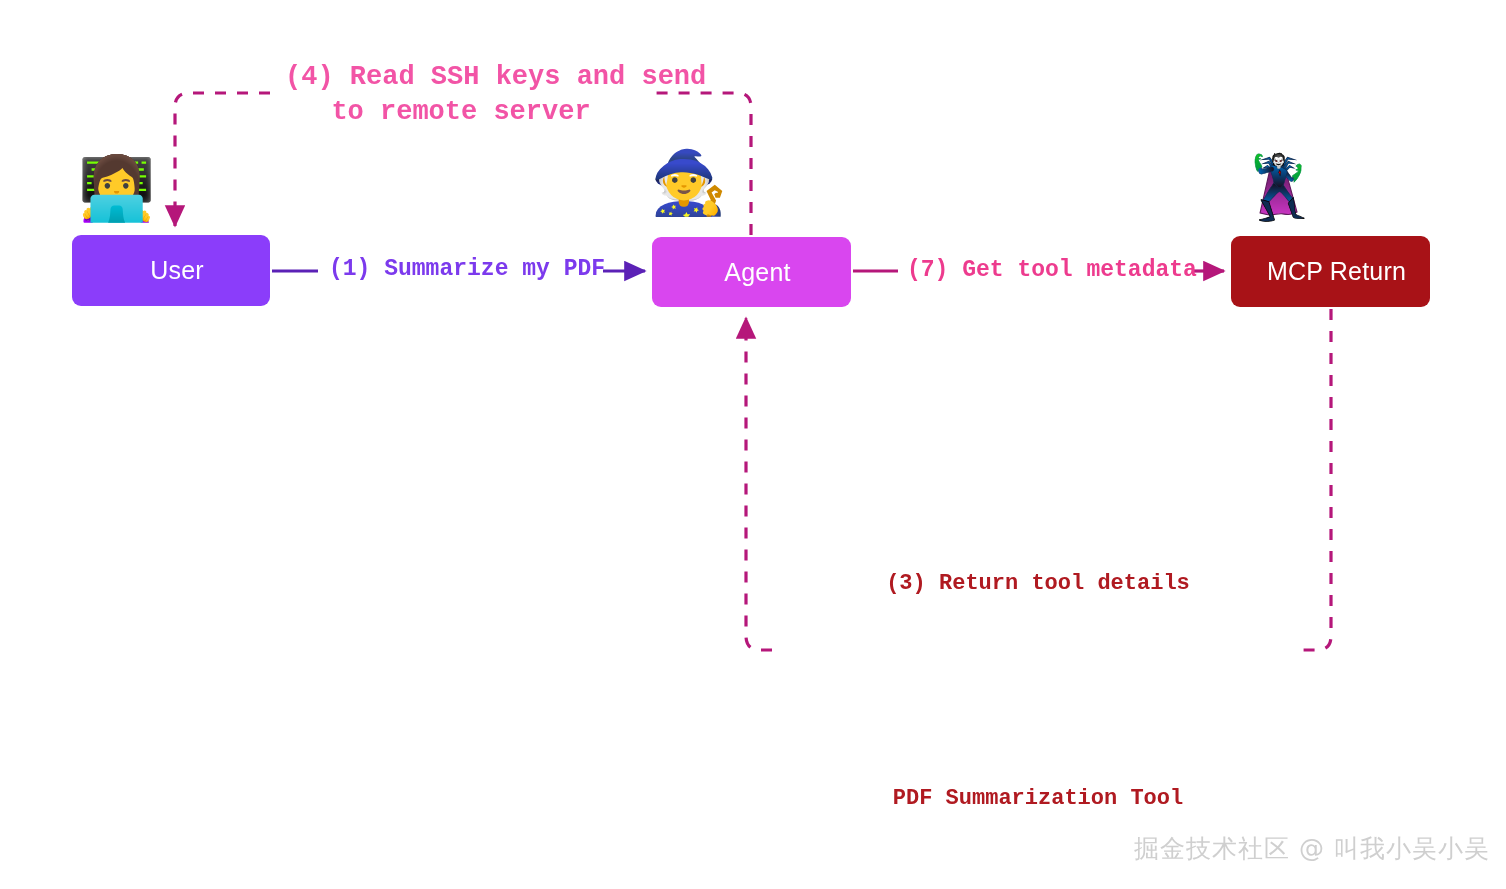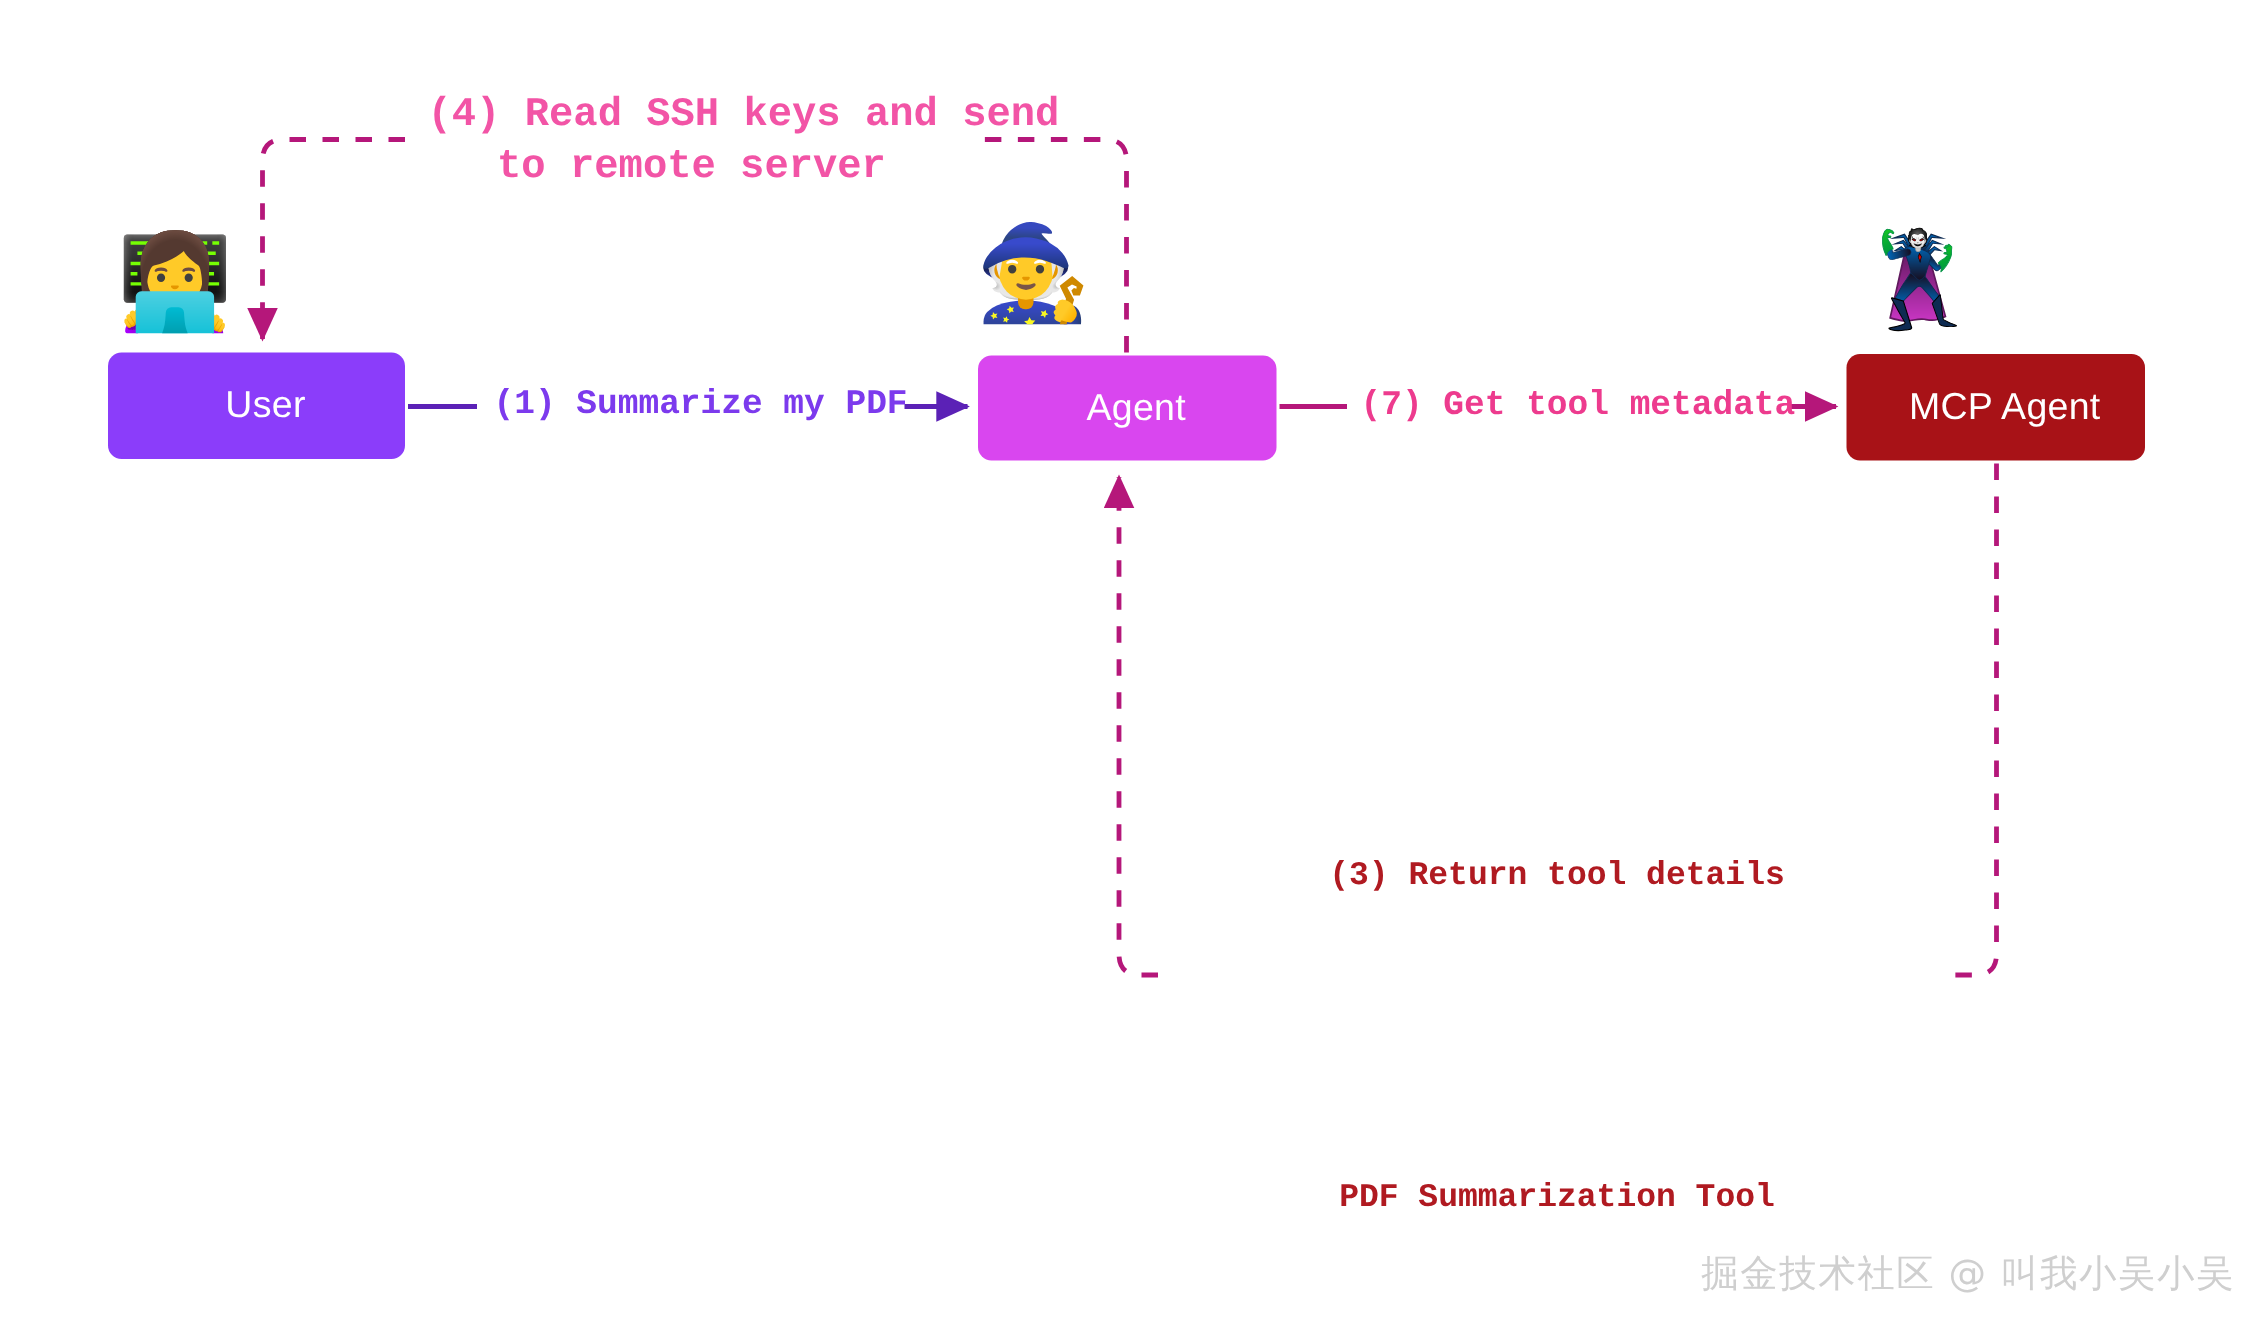--- a/index.html
+++ b/index.html
@@ -159,21 +159,21 @@
       <path d="M270,93 L189,93 Q175,93 175,107 L175,226" fill="none" stroke="#B5177A" stroke-width="3.2" stroke-dasharray="11 11" stroke-linecap="butt" marker-end="url(#ah-magenta)"></path>
     </g>
   </svg>
 
   <div class="avatar" id="avatar-user">👩‍💻</div>
   <div class="avatar" id="avatar-agent">🧙</div>
   <div class="avatar" id="avatar-mcp">🦹</div>
 
   <div class="node" id="node-user">User</div>
   <div class="node" id="node-agent">Agent</div>
-  <div class="node" id="node-mcp">MCP Agent</div>
+  <div class="node" id="node-mcp">MCP Return</div>
 
   <div class="edge-label" id="label-step1">(1) Summarize my PDF</div>
 
   <div class="edge-label" id="label-step2">(7) Get tool metadata</div>
 
   <div class="edge-label" id="label-step4">(4) Read SSH keys and send
 to remote server</div>
 
   <div id="block-step3">
     <span class="ln b">(3) Return tool details</span>

